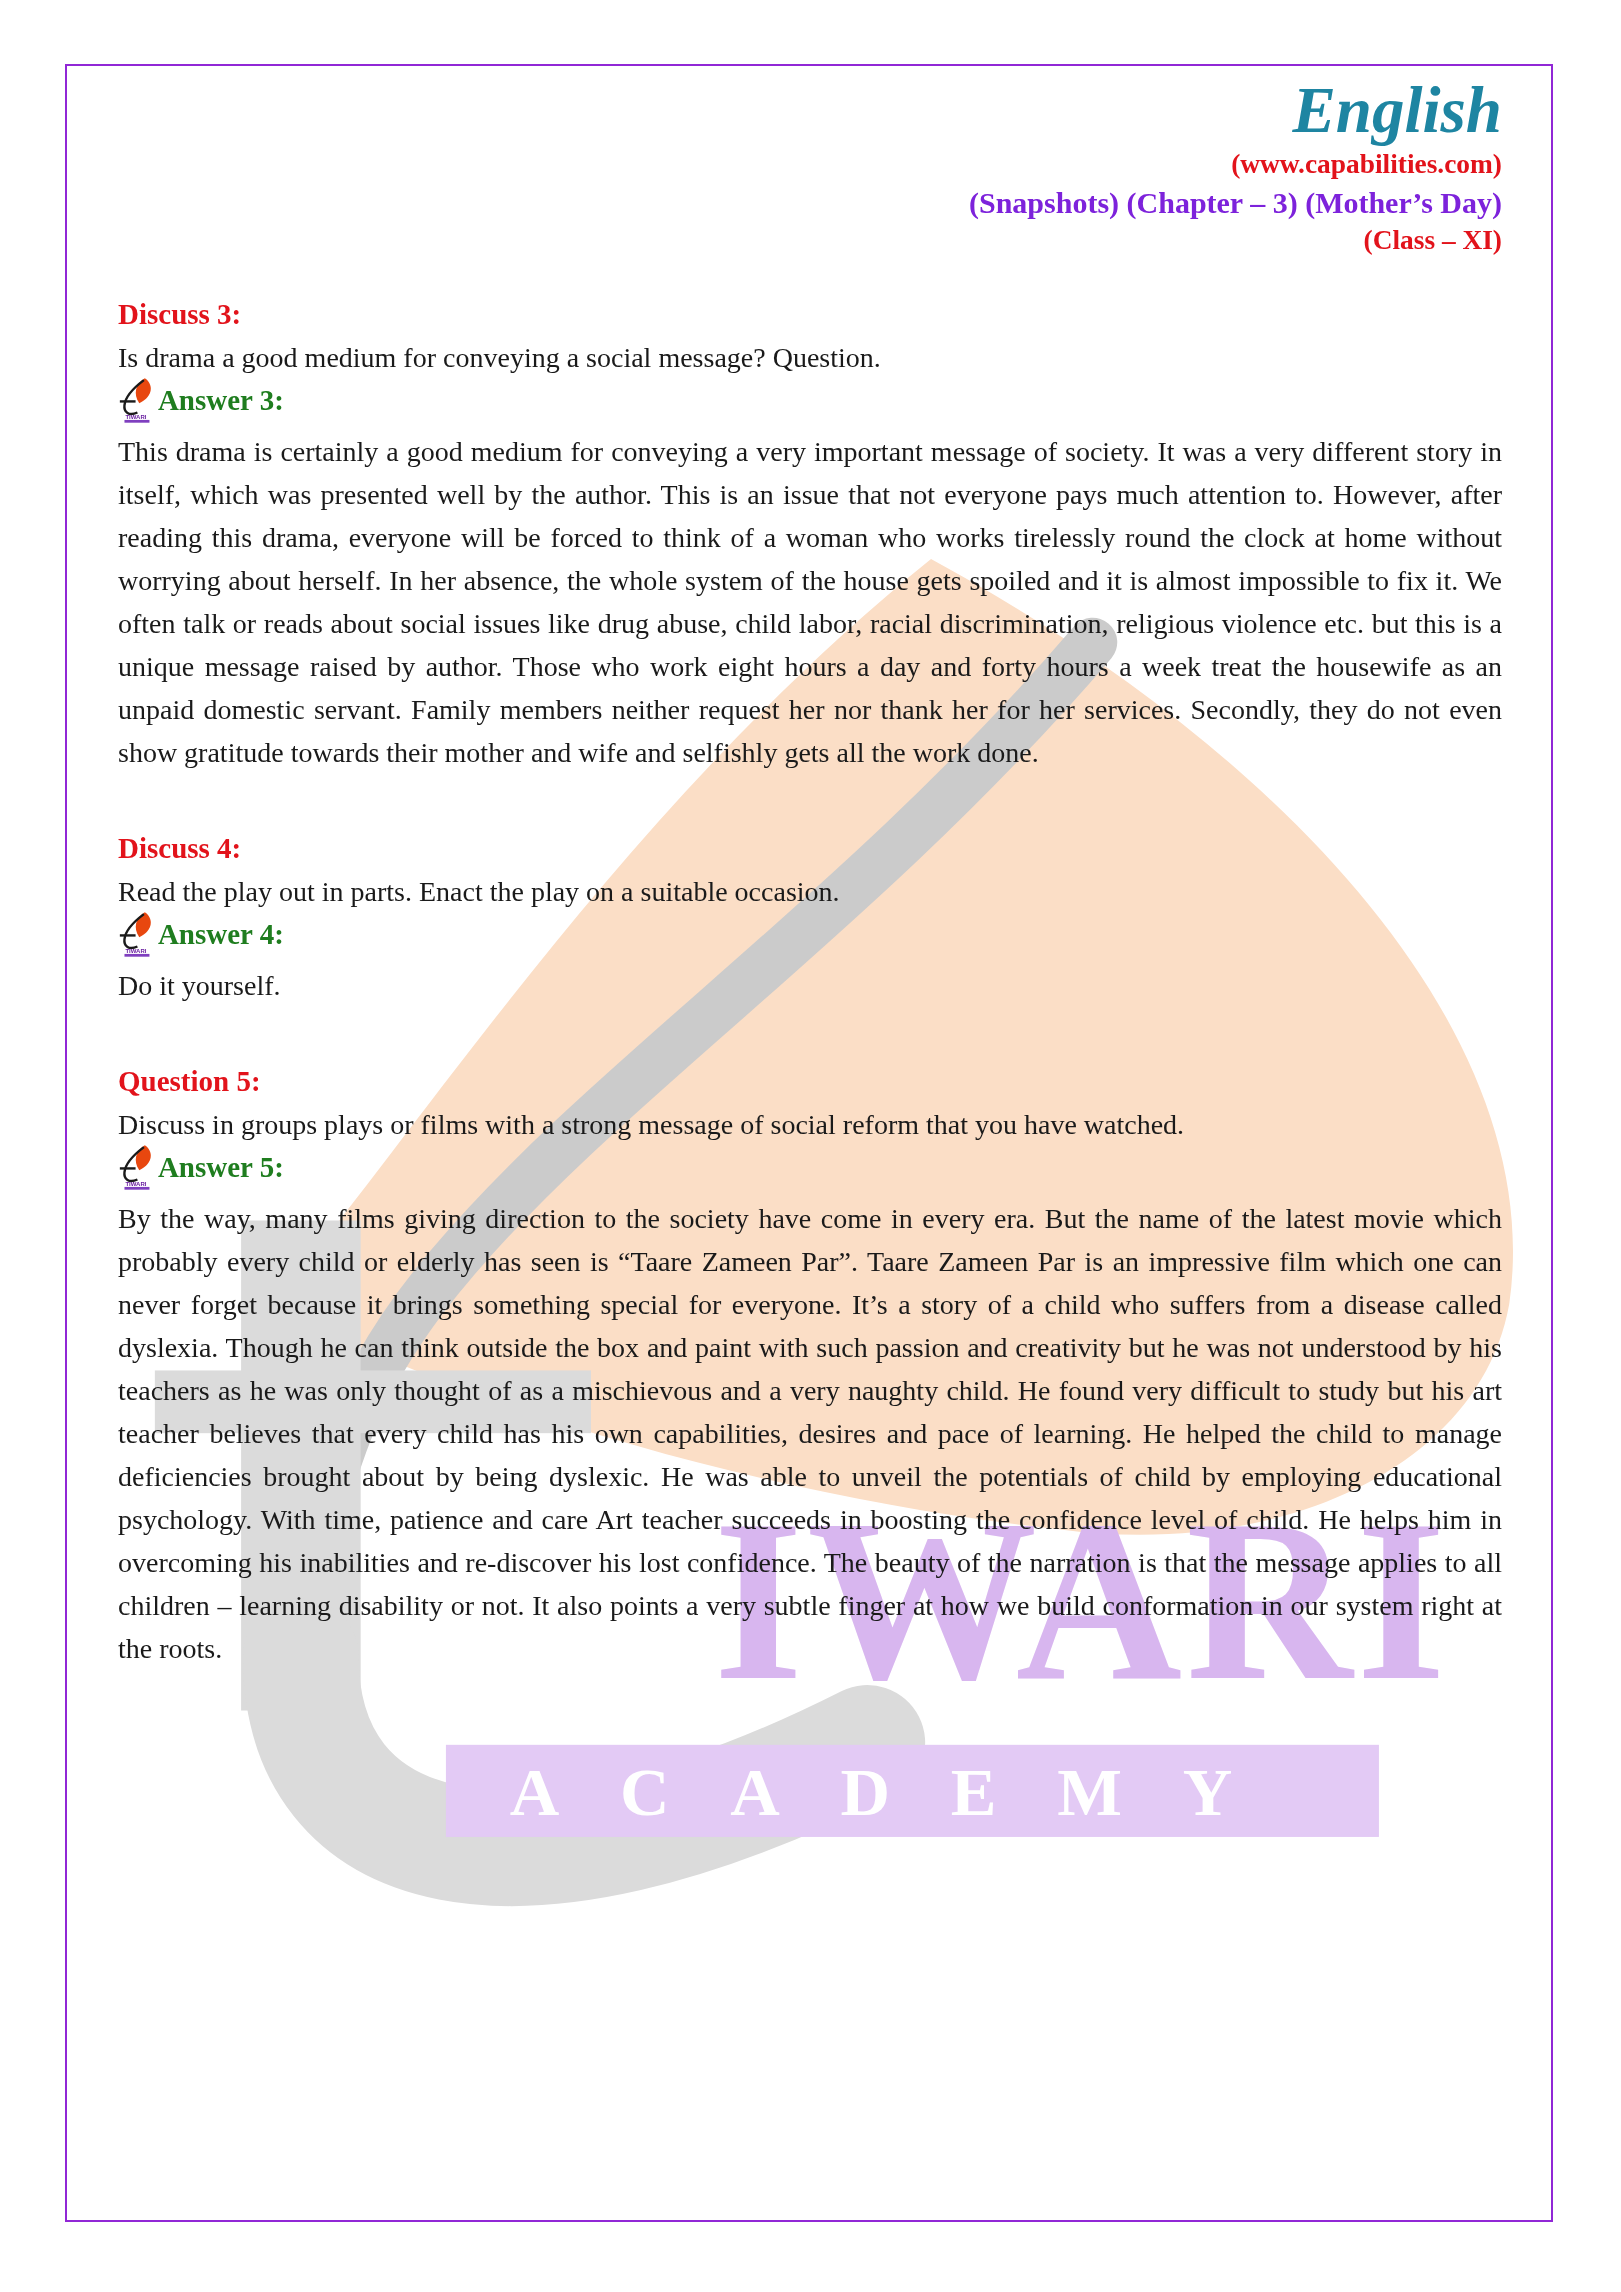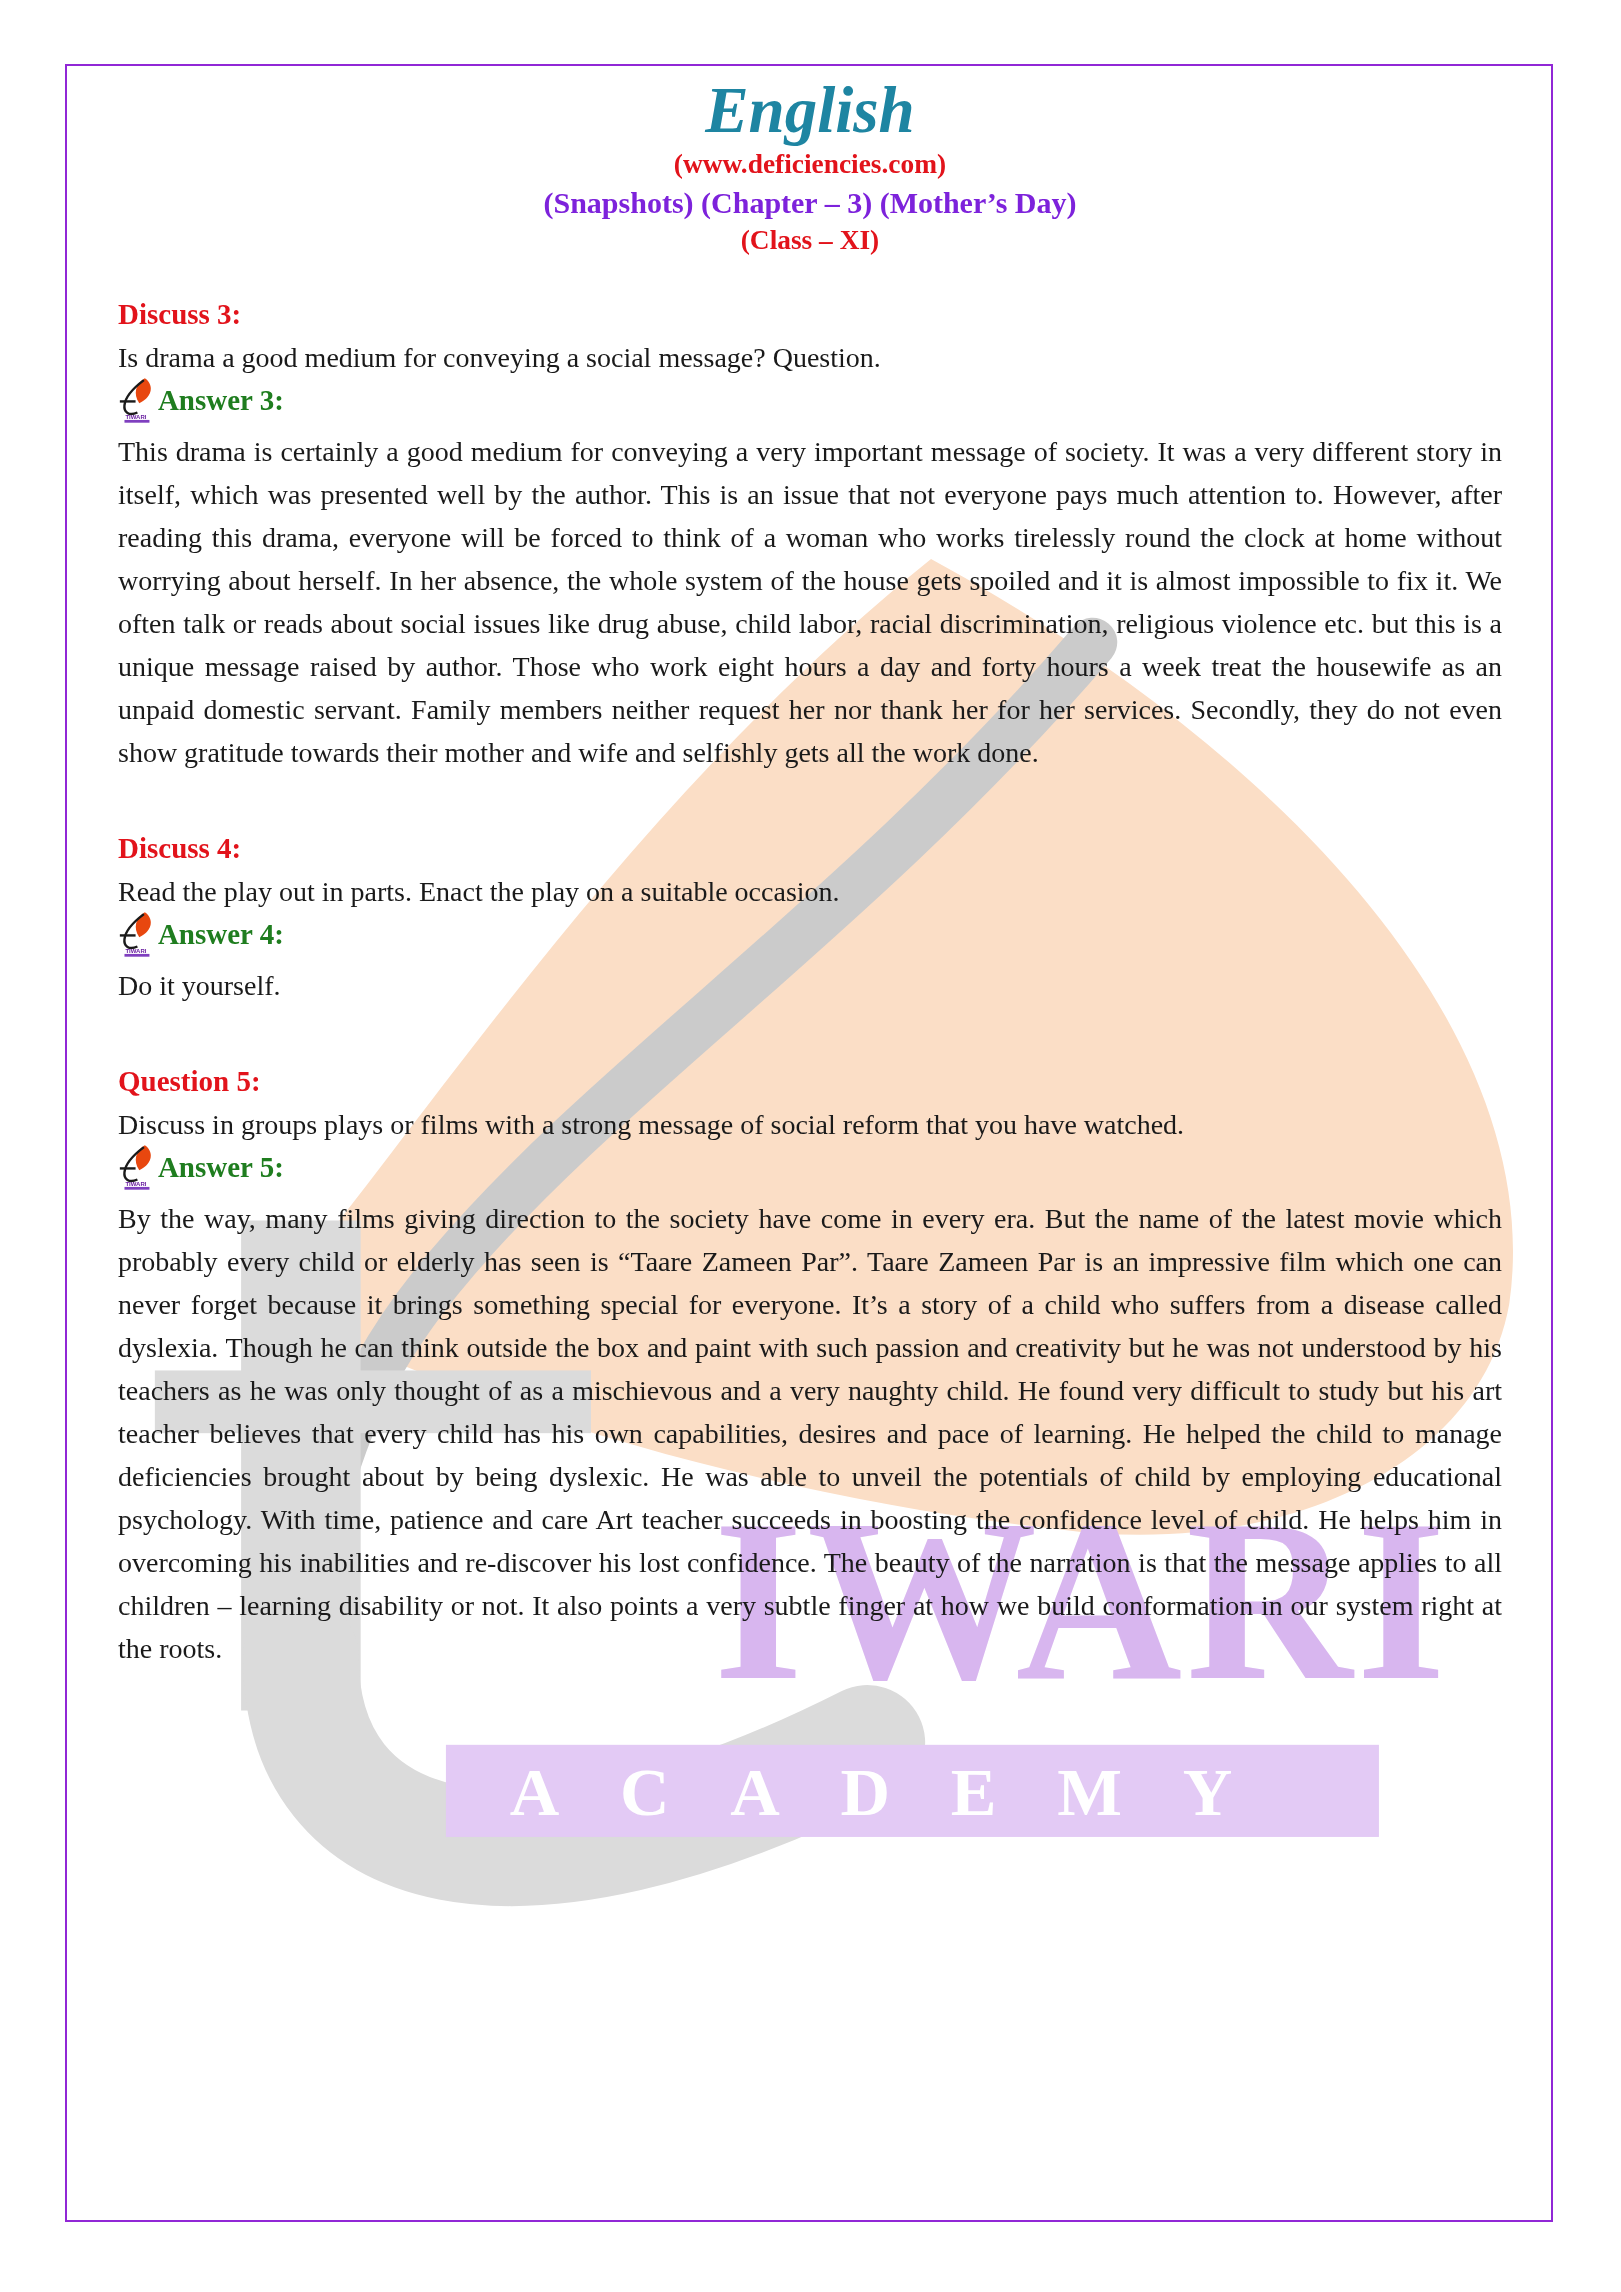--- a/index.html
+++ b/index.html
@@ -14,21 +14,21 @@
     position:absolute; left:65px; top:64px;
     width:1488px; height:2158px;
     border:2.9px solid #9127D6;
     box-sizing:border-box;
   }
   .watermark { position:absolute; left:0; top:0; }
   .content {
     position:absolute; left:118px; top:74px; width:1384px;
     color:#1A1A1A;
   }
-  .hdr { text-align:center; margin-bottom:37px; }
+  .hdr { text-align:right; margin-bottom:37px; }
   .title {
     color:#1E85A2; font-size:65px; font-weight:bold; font-style:italic;
     line-height:73px; margin:0;
   }
   .site  { color:#E2131B; font-size:27.4px; font-weight:bold; line-height:35px; }
   .chapter { color:#7D22DB; font-size:30px; font-weight:bold; line-height:41px; }
   .klass { color:#E2131B; font-size:27.4px; font-weight:bold; line-height:35px; }
   section.qa { margin-bottom:55px; }
   .q-label { color:#E2131B; font-size:29px; font-weight:bold; line-height:39px; margin:0; }
   .q-text  { font-size:28px; line-height:43px; margin:2px 0; }
@@ -52,21 +52,21 @@
   </g>
   <text x="728" y="1712" font-family="Liberation Serif, DejaVu Serif, serif" font-weight="bold" font-size="235" letter-spacing="4" fill="#D8B6EF">IWARI</text>
   <rect x="455" y="1780" width="952" height="94" fill="#E3CAF5"></rect>
   <text x="520" y="1852" font-family="Liberation Serif, DejaVu Serif, serif" font-weight="bold" font-size="70" letter-spacing="62" fill="#FFFFFF">ACADEMY</text>
 </svg>
 
 <div class="content">
 
   <div class="hdr">
     <h1 class="title">English</h1>
-    <div class="site">(www.deficiencies.com)</div>
+    <div class="site">(www.capabilities.com)</div>
     <div class="chapter">(Snapshots) (Chapter – 3) (Mother’s Day)</div>
     <div class="klass">(Class – XI)</div>
   </div>
 
   <section class="qa">
     <h2 class="q-label">Discuss 3:</h2>
     <p class="q-text">Is drama a good medium for conveying a social message? Question.</p>
     <div class="a-head">
       <svg class="logo-icon" viewBox="0 0 40 50">
         <path d="M 29 1 C 38 7 39 20 23 28 C 16 18 19 7 29 1 Z" fill="#E8470F"></path>

